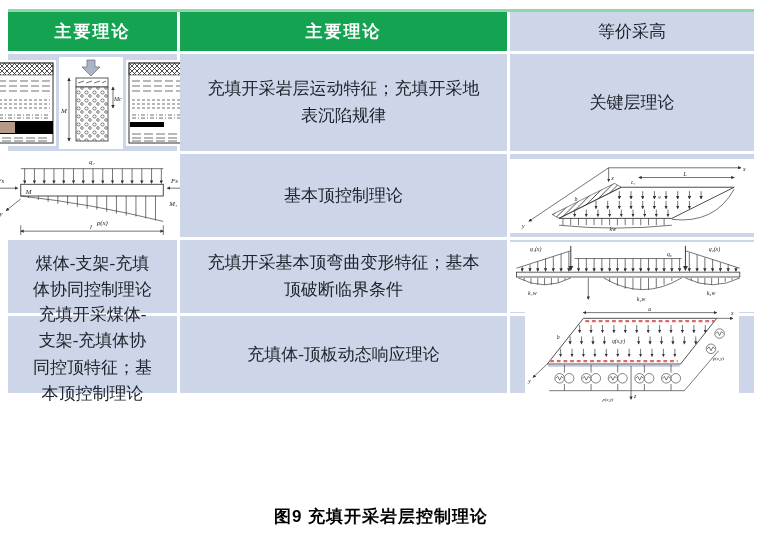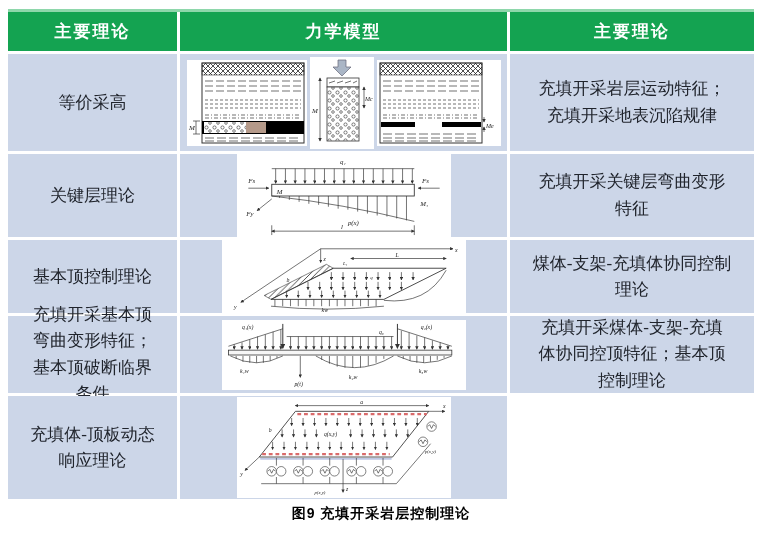--- a/index.html
+++ b/index.html
@@ -12,21 +12,21 @@
   .th{background:var(--header-bg,#14a351);color:var(--header-text,#ffffff);
       display:flex;align-items:center;justify-content:center;
       font-family:"Liberation Sans","DejaVu Sans",sans-serif;font-weight:bold;font-size:17px;letter-spacing:2px;text-align:center;}
   .td{background:var(--row-bg,#ccd6e8);display:flex;align-items:center;justify-content:center;}
   .theory{font-size:17px;text-align:center;padding:0 20px;line-height:1.5;}
   .content{font-size:17px;text-align:center;padding:0 24px;line-height:1.55;}
   .model{gap:3px;}
   .imgbox{background:#fff;display:flex;align-items:center;justify-content:center;padding:1px;}
   .caption{position:absolute;left:0;top:505px;width:762px;text-align:center;
            font-family:"Liberation Sans","DejaVu Sans",sans-serif;
-           font-weight:bold;font-size:14px;color:#000;letter-spacing:1px;}
+           font-weight:bold;font-size:17px;color:#000;letter-spacing:1px;}
   svg.d line, svg.d path, svg.d polyline{stroke:#333;stroke-width:.7;fill:none;}
   svg.d text{font:italic 7px "Liberation Serif",serif;fill:#222;stroke:none;}
 </style>
 </head>
 <body>
 
 <svg width="0" height="0" style="position:absolute">
   <defs>
     <marker id="ah" viewBox="0 0 10 10" refX="8.5" refY="5" markerWidth="5" markerHeight="5" orient="auto-start-reverse">
       <path d="M0,0L10,5L0,10z" style="fill:#333;stroke:none"></path>
@@ -41,21 +41,20 @@
       <circle cx="2.5" cy="2.5" r="1.6" style="fill:none;stroke:#444;stroke-width:.7"></circle>
       <circle cx="6" cy="6" r="1.3" style="fill:none;stroke:#444;stroke-width:.7"></circle>
     </pattern>
   </defs>
 </svg>
 
 <div class="page">
   <div class="tbl">
 
     <div class="th">主要理论</div>
-    <div class="th">力学模型</div>
     <div class="th">主要理论</div>
 
     <div class="td theory">等价采高</div>
     <div class="td model">
       <div class="imgbox">
         <svg class="d" width="118" height="84" viewBox="0 0 118 84">
           <rect x="14" y="2" width="102" height="80" style="fill:#fff;stroke:#333;stroke-width:1"></rect>
           <rect x="14" y="2" width="102" height="12" style="fill:url(#xh);stroke:#333;stroke-width:.6"></rect>
           <line x1="17" y1="20" x2="113" y2="20" stroke-dasharray="8 3"></line>
           <line x1="17" y1="25" x2="113" y2="25" stroke-dasharray="8 3"></line>
@@ -164,21 +163,20 @@
             <line x1="160" y1="42" x2="160" y2="65"></line>
             <line x1="170" y1="42" x2="170" y2="67"></line>
           <text x="110" y="72">p(x)</text>
           <line x1="32" y1="72" x2="32" y2="82"></line>
           <line x1="178" y1="72" x2="178" y2="82"></line>
           <line x1="32" y1="78" x2="178" y2="78" marker-start="url(#ah)" marker-end="url(#ah)"></line>
           <text x="103" y="76">l</text>
         </svg>
       </div>
     </div>
-    <div class="td content">充填开采关键层弯曲变形特征</div>
 
     <div class="td theory">基本顶控制理论</div>
     <div class="td model">
       <div class="imgbox">
         <svg class="d" width="242" height="72" viewBox="0 0 242 74">
           <line x1="97" y1="8" x2="233" y2="8" marker-end="url(#ah)"></line>
           <text x="235" y="11" style="font-size:6px">x</text>
           <line x1="97" y1="8" x2="15" y2="63" marker-end="url(#ah)"></line>
           <text x="8" y="70" style="font-size:6px">y</text>
           <line x1="97" y1="8" x2="97" y2="22" marker-end="url(#ah)"></line>

